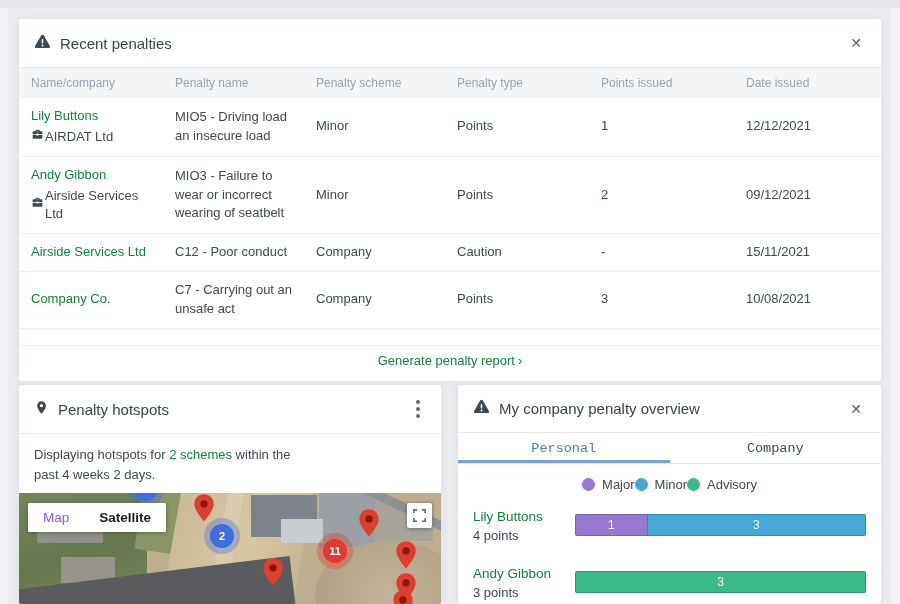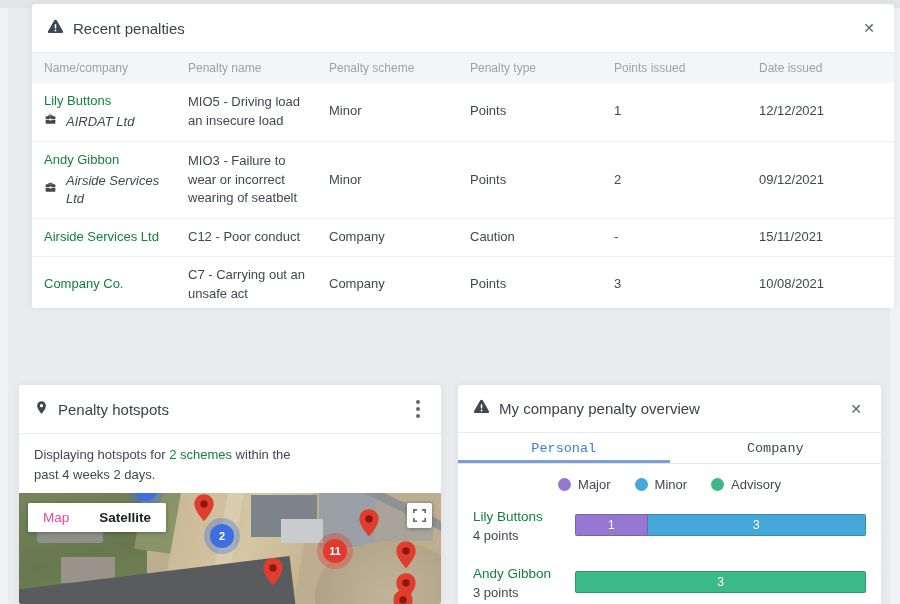--- a/index.html
+++ b/index.html
@@ -3,34 +3,34 @@
 <meta charset="utf-8">
 <style>
   * { margin:0; padding:0; box-sizing:border-box; }
   body { font-family:"Liberation Sans", sans-serif; }
   .stage { position:relative; width:900px; height:604px; background:#e9ebee; overflow:hidden; }
   .top-strip { position:absolute; left:0; top:0; width:900px; height:8px; background:#e3e5e9; }
   .gutter-l { position:absolute; left:0; top:8px; width:8px; height:596px; background:#f1f2f5; }
   .gutter-r { position:absolute; right:0; top:8px; width:10px; height:596px; background:#f1f2f5; }
 
   .card { position:absolute; background:#fff; border-radius:3px; box-shadow:0 0 10px rgba(40,50,60,.06); overflow:hidden; }
-  #card-penalties { left:19px; top:4px; width:862px; height:304px;margin-left:13px; }
+  #card-penalties { left:19px; top:19px; width:862px; height:362px; }
   #card-hotspots  { left:19px; top:385px; width:422px; height:219px; }
   #card-overview  { left:458px; top:385px; width:423px; height:219px; }
 
   .card-header { display:flex; align-items:center; height:49px; padding:0 15px; border-bottom:1px solid #e8ebee; }
   .card-title { font-size:15px; color:#3a434c; font-weight:500; margin-left:9px; }
   .icon-btn { margin-left:auto; background:none; border:none; cursor:pointer; color:#5b636b; font-size:14px; line-height:1; padding:2px 4px; }
 
   
   table { width:100%; border-collapse:collapse; table-layout:fixed; }
   thead th { background:#f4f5f7; color:#99a3ad; font-weight:400; font-size:12px; text-align:left; padding:8px 8px 8px 12px; }
   tbody td { padding:9px 8px 9px 12px; font-size:13px; color:#3f4852; line-height:1.45; vertical-align:middle; border-bottom:1px solid #eef0f2; }
   a.lnk { color:#15803d; text-decoration:none; }
-  .company-line { display:flex; align-items:center; gap:9px; margin-top:2px; color:#3f4852;font-style:italic; }
+  .company-line { display:flex; align-items:center; gap:1px; margin-top:2px; color:#3f4852; }
   .tbl-spacer { height:17px; border-bottom:1px solid #eef0f2; }
   .tbl-footer { text-align:center; padding:7px 0; font-size:13px; }
   .chev { margin-left:3px; font-size:13px; }
 
   
   .info-row { display:flex; align-items:center; justify-content:space-between; padding:11px 15px 10px 15px; }
   .info-text { width:280px; font-size:13px; color:#3f4852; line-height:1.5; }
   .btn-primary { background:#3b7ddd; color:#fff; border:none; border-radius:4px; font-size:13px; font-family:inherit; padding:8px 13px; cursor:pointer; white-space:nowrap; }
   .btn-primary .caret { margin-left:6px; font-size:10px; }
 
@@ -44,37 +44,37 @@
   .m-runway { left:196px; top:-10px; width:16px; height:150%; background:#d9cdae; transform:skewX(-10deg); }
   .m-bldg1 { left:232px; top:2px; width:66px; height:42px; background:#7d838b; }
   .m-bldg2 { left:300px; top:0; width:62px; height:54px; background:#9aa0a5; }
   .m-bldg3 { left:262px; top:26px; width:42px; height:24px; background:#c9ccce; }
   .m-bldg4 { left:356px; top:8px; width:58px; height:40px; background:#a8a49a; }
   .m-road { left:318px; top:14px; width:150px; height:9px; background:#8f9295; transform:rotate(26deg); }
   .m-apron { right:-24px; top:48px; width:150px; height:110px; border-radius:50%; background:radial-gradient(circle,#c2b49a 0%,#b5a78c 60%,#a79c86 100%); }
   .m-dark { left:-24px; bottom:-42px; width:300px; height:72px; background:#595b5f; transform:rotate(-7deg); }
 
   .gm-ctl { position:absolute; top:10px; left:9px; display:flex; background:#fff; border-radius:2px; box-shadow:0 1px 4px rgba(0,0,0,.3); overflow:hidden; }
-  .gm-ctl button { border:none; background:#fff; font-family:inherit; font-size:13.5px; padding:0 15px; height:29px; cursor:pointer; color:#ec4899; }
+  .gm-ctl button { border:none; background:#fff; font-family:inherit; font-size:13.5px; padding:0 15px; height:29px; cursor:pointer; color:#8b5cf6; }
   .gm-ctl button.active { font-weight:700; color:#1a1d21; }
   .gm-fullscreen { position:absolute; top:10px; right:9px; width:25px; height:25px; background:#fff; border:none; border-radius:2px; box-shadow:0 1px 4px rgba(0,0,0,.3); display:flex; align-items:center; justify-content:center; cursor:pointer; }
 
   .pin { position:absolute; width:22px; height:30px; cursor:pointer; }
   .cluster { position:absolute; border-radius:50%; display:flex; align-items:center; justify-content:center; cursor:pointer; }
   .cluster .core { border-radius:50%; display:flex; align-items:center; justify-content:center; color:#fff; font-size:11px; font-weight:700; }
   .cluster.blue { width:36px; height:36px; background:rgba(62,110,224,.35); }
   .cluster.blue .core { width:24px; height:24px; background:#3e6ee0; }
   .cluster.red { width:36px; height:36px; background:rgba(227,57,46,.35); }
   .cluster.red .core { width:24px; height:24px; background:#e3392e; }
 
   
   .tabs { display:flex; height:31px; border-bottom:1px solid #e3e6ea; }
   .tab { flex:1; display:flex; align-items:center; justify-content:center; font-size:13.5px; color:#3f4852; cursor:pointer;font-family:Liberation Mono, monospace; }
   .tab.active { color:#3b7cd8; box-shadow:inset 0 -3px 0 #7b9fd9; }
-  .legend { display:flex; justify-content:center; gap:24px; margin-top:13px; font-size:13px; color:#3f4852; }
+  .legend { display:flex; justify-content:center; margin-top:13px; font-size:13px; color:#3f4852; }
   .legend-item { display:flex; align-items:center; gap:7px; }
   .dot { width:13px; height:13px; border-radius:50%; }
   .chart-rows { margin-top:13px; padding:0 15px; }
   .chart-row { display:flex; align-items:center; min-height:38px; margin-bottom:16px; }
   .chart-label { width:102px; line-height:1.4; }
   .chart-label .nm { font-size:13.5px; }
   .chart-label .pts { font-size:13px; color:#3f4852; }
   .bar { flex:1; height:22px; display:flex; border-radius:2px; overflow:hidden; }
   .seg { height:100%; display:flex; align-items:center; justify-content:center; color:#fff; font-size:12px; border:1px solid rgba(0,0,0,.18); }
   .seg + .seg { border-left:none; }

